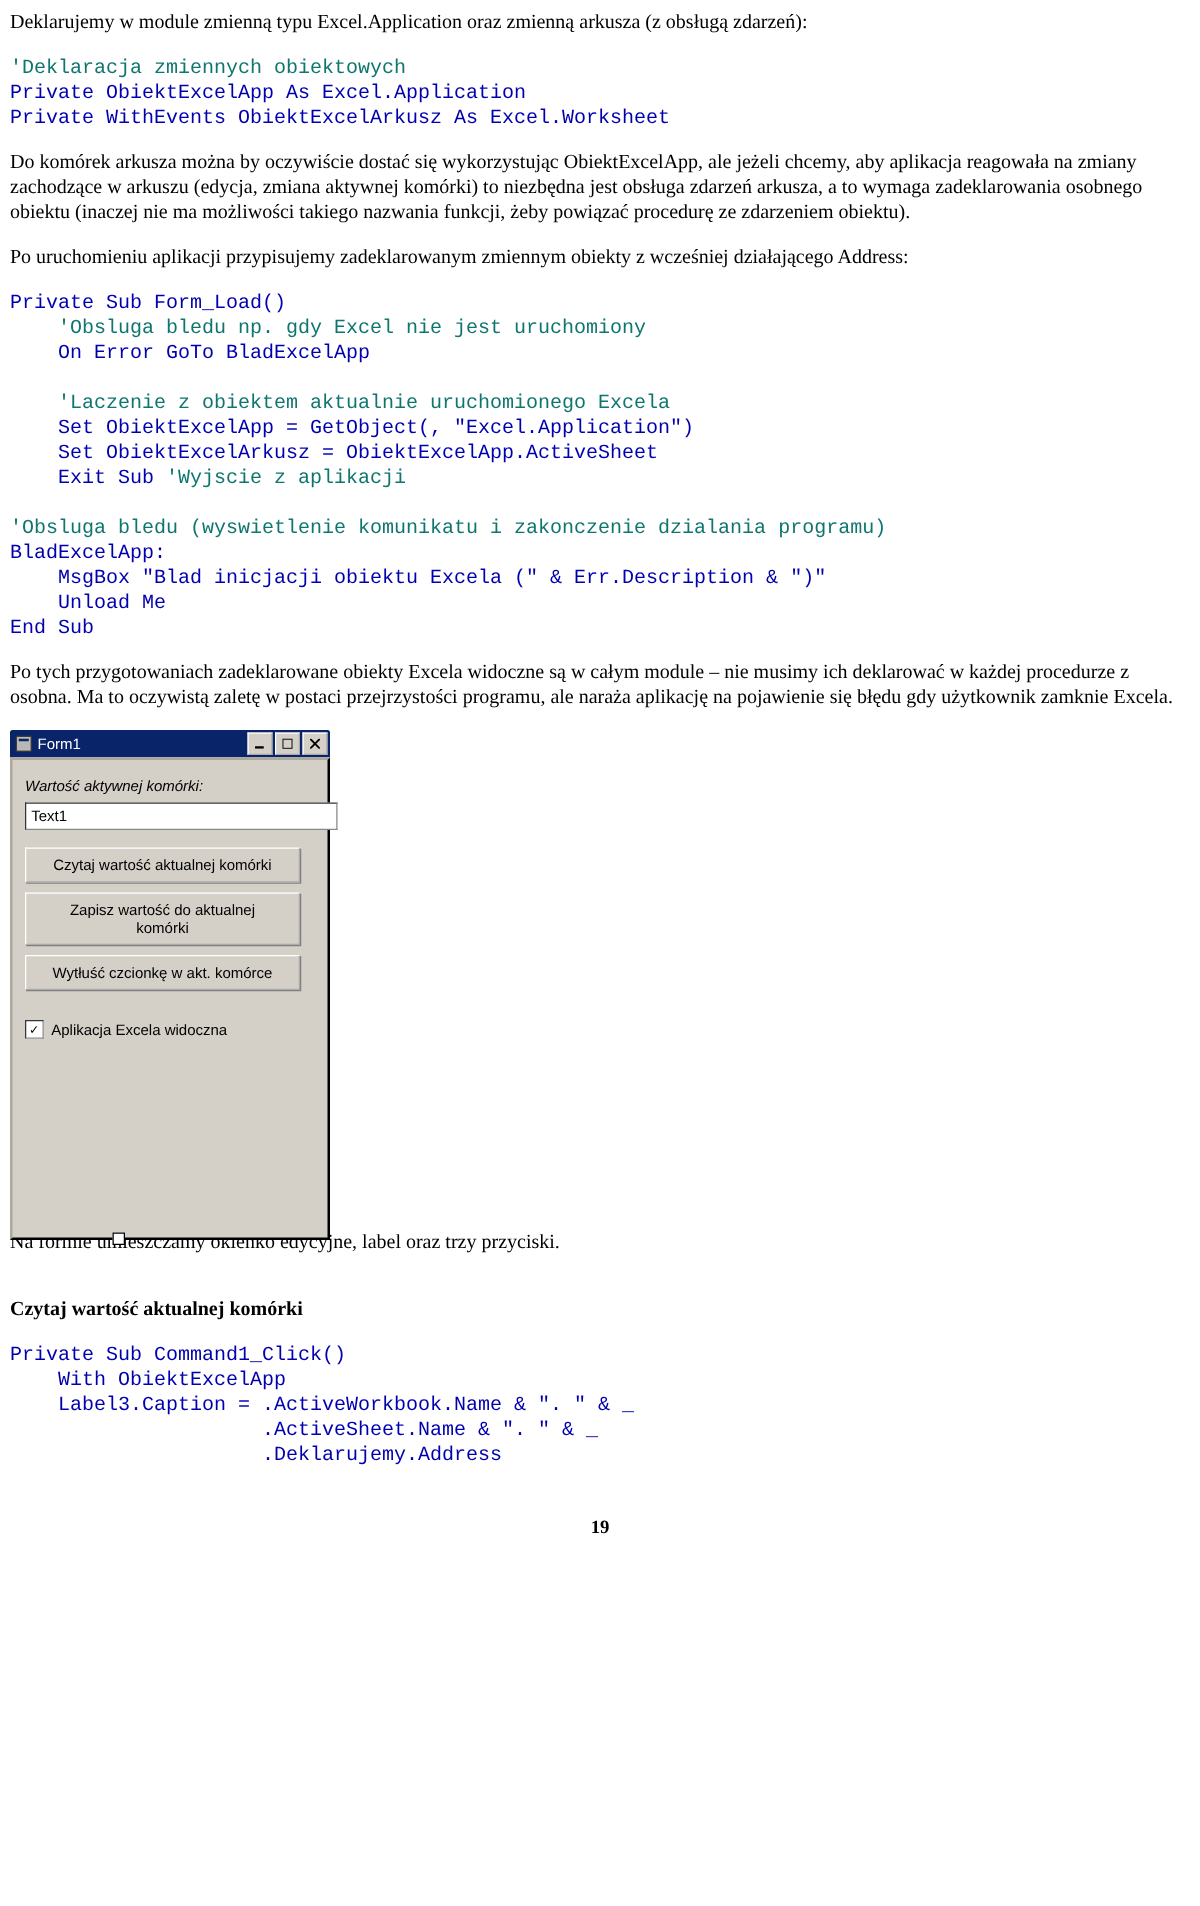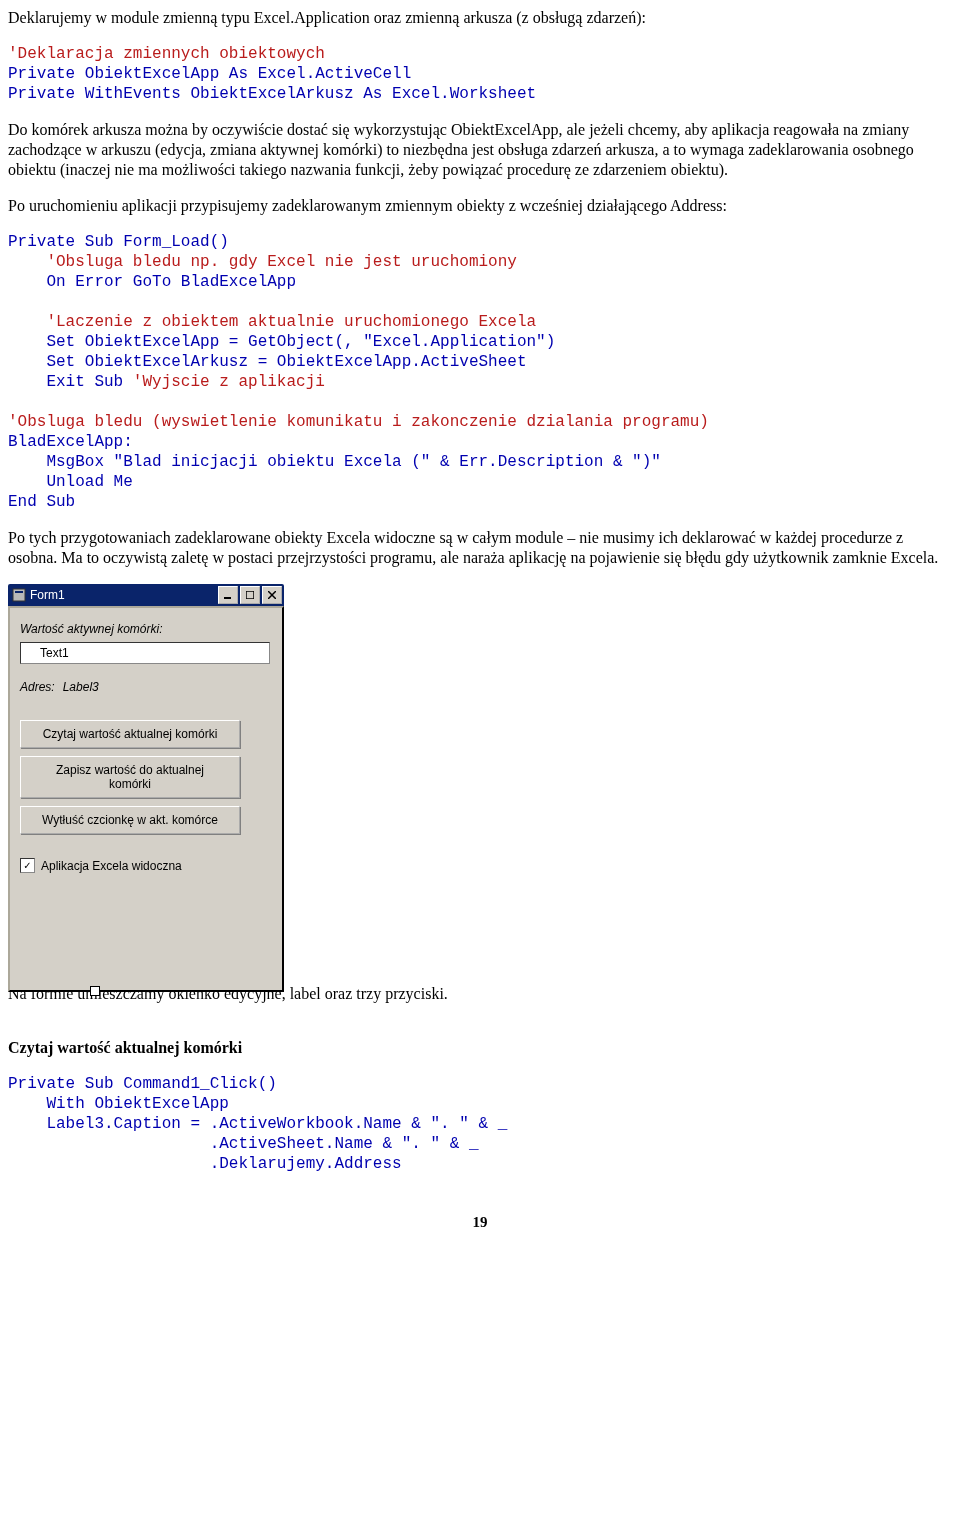--- a/index.html
+++ b/index.html
@@ -13,23 +13,23 @@
     box-sizing: border-box;
   }
   p { margin: 0 0 16px 0; line-height: 1.25; }
   .code {
     font-family: "Courier New", Courier, monospace;
     white-space: pre;
     color: #0000b0;
     line-height: 1.25;
     margin: 0 0 16px 0;
   }
-  .code .comment { color: #b91c1c; }
+  .code .comment { color: #0f766e; }
   .vb-form {
-    width: 276px;
+    width: 256px;
     height: 380px;
     margin: 0 0 20px 0;
     position: relative;
   }
   .titlebar {
     background: #0a246a;
     color: #fff;
     font-family: Tahoma, sans-serif;
     font-size: 12px;
     height: 22px;
@@ -72,21 +72,21 @@
   }
   .form-label {
     background: #d4d0c8;
     padding: 2px 0;
     margin-bottom: 4px;
     font-style: italic;
   }
   .form-text {
     background: #fff;
     border: 1px inset #888;
-    padding: 3px 19px;
+    padding: 3px 4px;
     width: 250px;
     box-sizing: border-box;
     font-family: "MS Sans Serif", Tahoma, sans-serif;
     font-size: 12px;
     margin-bottom: 14px;
   }
   .form-inline {
     display: flex;
     gap: 8px;
     margin-bottom: 20px;
@@ -133,21 +133,21 @@
   b { font-weight: bold; }
 </style>
 </head>
 <body>
 
 
 
 <p>Deklarujemy w module zmienną typu Excel.Application oraz zmienną arkusza (z obsługą zdarzeń):</p>
 
 <div class="code"><span class="comment">'Deklaracja zmiennych obiektowych</span>
-<span>Private ObiektExcelApp As Excel.ActiveCell</span>
+<span>Private ObiektExcelApp As Excel.Application</span>
 <span>Private WithEvents ObiektExcelArkusz As Excel.Worksheet</span></div>
 
 <p>Do komórek arkusza można by oczywiście dostać się wykorzystując ObiektExcelApp, ale jeżeli chcemy, aby aplikacja reagowała na zmiany zachodzące w arkuszu (edycja, zmiana aktywnej komórki) to niezbędna jest obsługa zdarzeń arkusza, a to wymaga zadeklarowania osobnego obiektu (inaczej nie ma możliwości takiego nazwania funkcji, żeby powiązać procedurę ze zdarzeniem obiektu).</p>
 
 <p>Po uruchomieniu aplikacji przypisujemy zadeklarowanym zmiennym obiekty z wcześniej działającego Address:</p>
 
 <div class="code"><span>Private Sub Form_Load()</span>
 <span class="comment">    'Obsluga bledu np. gdy Excel nie jest uruchomiony</span>
 <span>    On Error GoTo BladExcelApp</span>
 
@@ -187,24 +187,20 @@
     <div class="winbtn">
         <svg width="8" height="8" viewBox="0 0 8 8">
           <line x1="0" y1="0" x2="8" y2="8" stroke="#000" stroke-width="1.5"></line>
           <line x1="8" y1="0" x2="0" y2="8" stroke="#000" stroke-width="1.5"></line>
         </svg>
       </div>
   </div>
   <div class="form-body">
     <div class="form-label">Wartość aktywnej komórki:</div>
     <input class="form-text" value="Text1" style="">
-    <div class="form-inline">
-      <span class="form-label">Adres:</span>
-      <span class="form-label">Label3</span>
-    </div>
     <button class="form-button">Czytaj wartość aktualnej komórki</button>
     <button class="form-button">Zapisz wartość do aktualnej komórki</button>
     <button class="form-button">Wytłuść czcionkę w akt. komórce</button>
     <div class="form-check">
       <span class="form-check-box">✓</span>
       <span>Aplikacja Excela widoczna</span>
     </div>
     <div class="resize-handle"></div>
   </div>
 </div>

